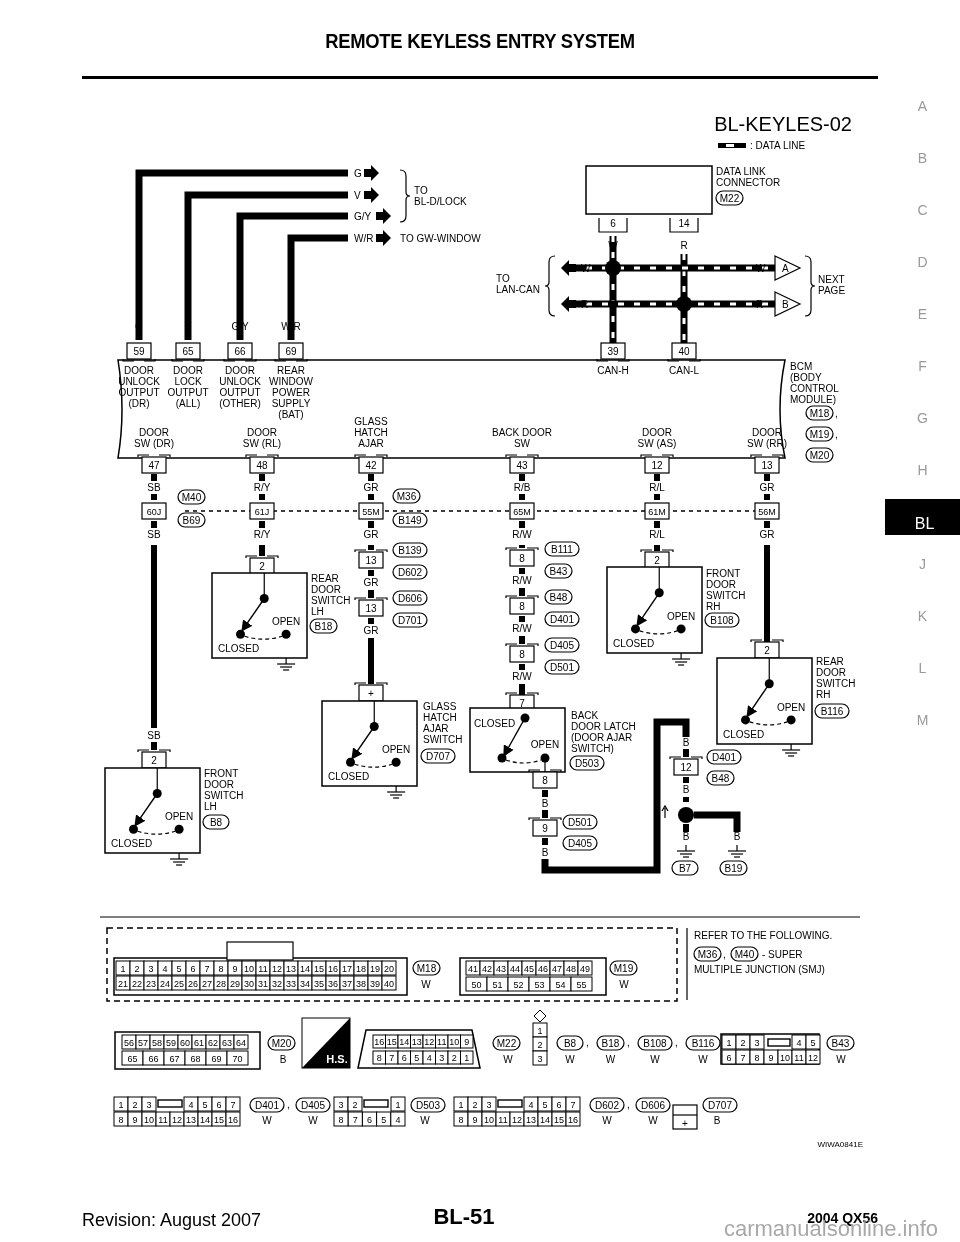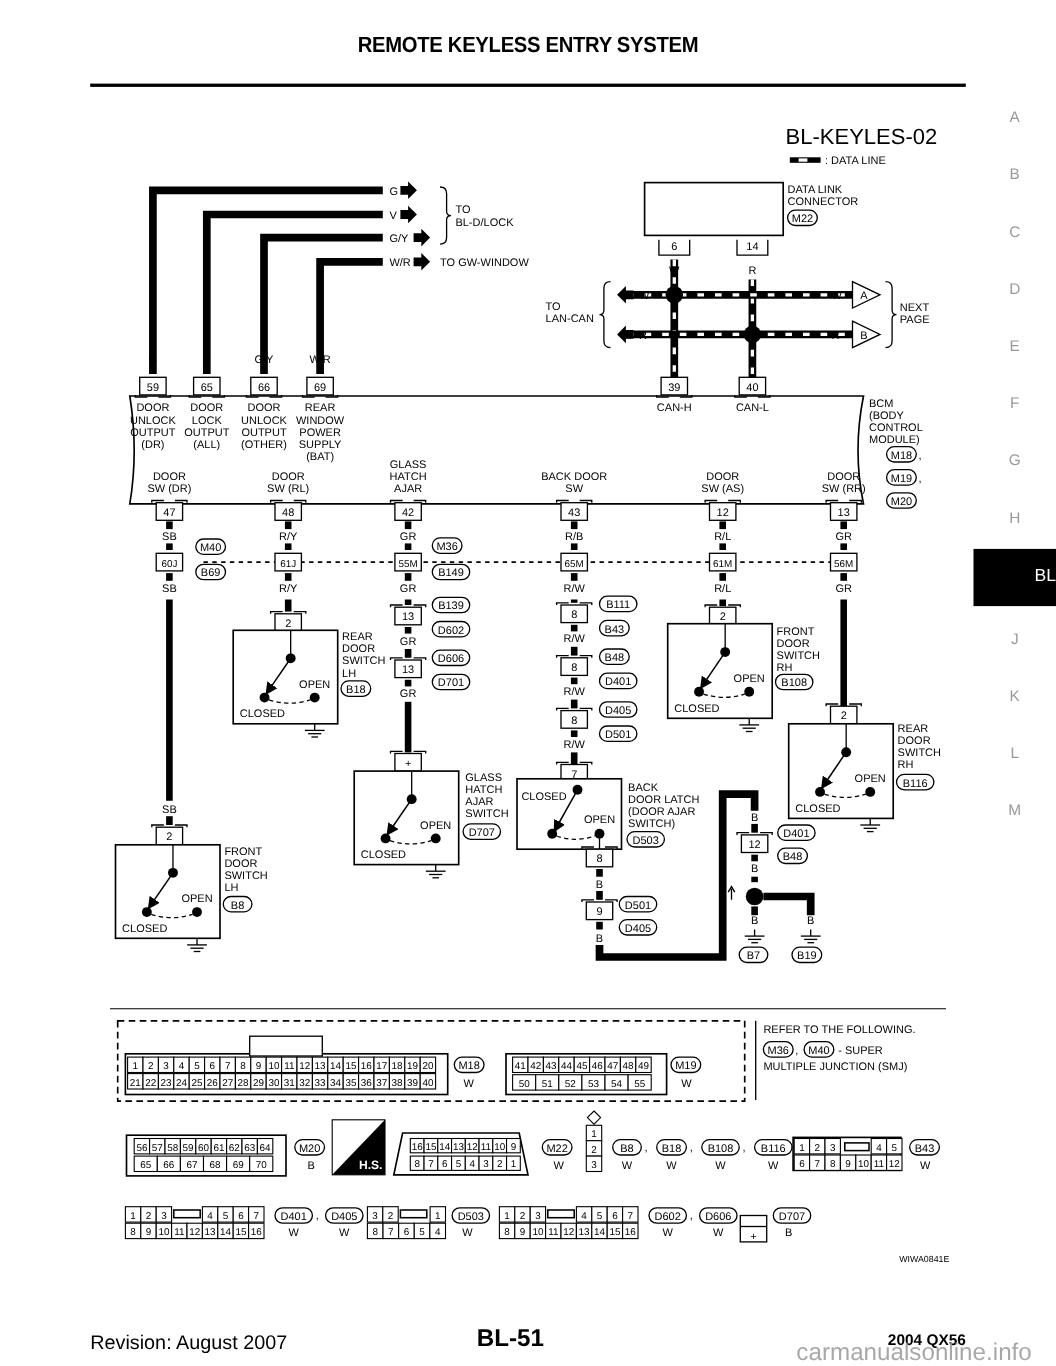--- a/index.html
+++ b/index.html
@@ -1,21 +1,21 @@
 <!DOCTYPE html>
 <html><head>
 <meta charset="utf-8">
 <style>
   html,body{margin:0;padding:0;background:#fff;}
   body{width:960px;height:1242px;position:relative;overflow:hidden;font-family:"Liberation Sans",sans-serif;color:#000;}
   .hdr{position:absolute;left:0;top:30px;width:960px;text-align:center;font-weight:bold;font-size:20px;letter-spacing:-0.3px;transform:scaleX(0.92);}
   .hdr-rule{position:absolute;left:82px;top:76px;width:796px;height:3px;background:#000;}
   .side{position:absolute;left:885px;top:80px;width:75px;}
   .side .tab{height:52px;line-height:52px;text-align:center;font-size:14px;color:#999;}
-  .side .tab.active{background:#000;color:#fff;text-align:right;padding-left:4px;font-size:16px;height:52px;line-height:50px;margin:3px 0;}
+  .side .tab.active{background:#000;color:#fff;text-align:center;padding-left:4px;font-size:16px;height:36px;line-height:50px;margin:3px 0;}
   .ftr-left{position:absolute;left:82px;top:1210px;font-size:18px;}
   .ftr-center{position:absolute;left:0;width:928px;top:1204px;text-align:center;font-weight:bold;font-size:22px;}
   .ftr-right{position:absolute;right:82px;top:1210px;font-size:14px;font-weight:bold;}
   .watermark{position:absolute;right:22px;top:1216px;font-size:22px;color:#999;opacity:0.85;}
   svg{position:absolute;left:0;top:0;}
   svg text{font-family:"Liberation Sans",sans-serif;}
 </style>
 </head>
 <body>
 

